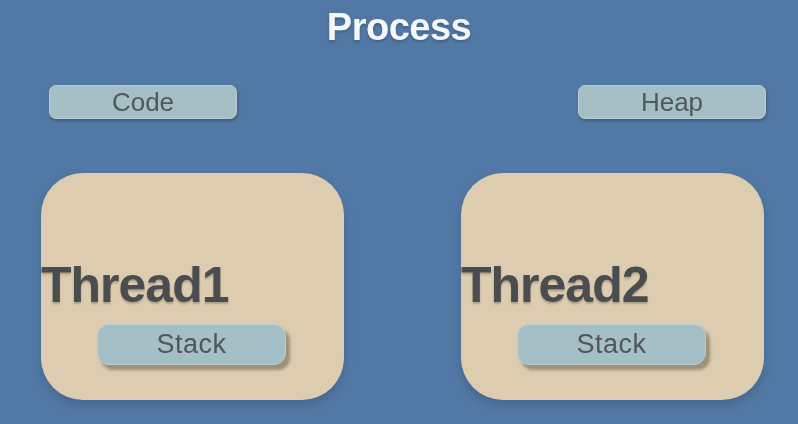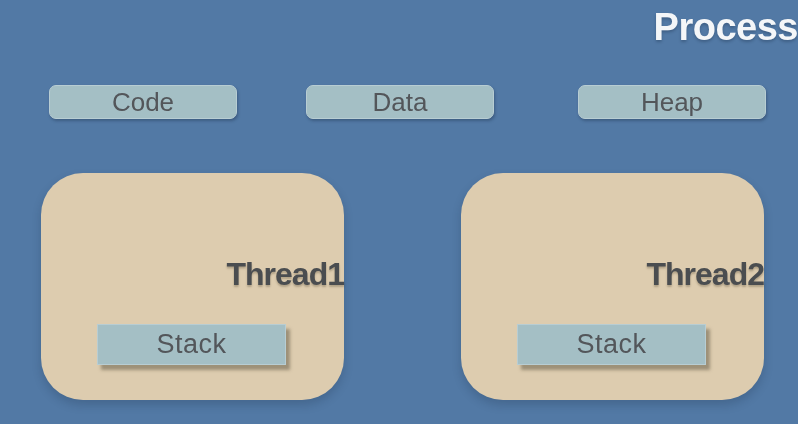--- a/index.html
+++ b/index.html
@@ -15,21 +15,21 @@
   html,body{width:798px;height:424px;overflow:hidden;}
   body{font-family:"Liberation Sans", sans-serif;}
   .stage{
     position:relative;
     width:798px;height:424px;
     background:var(--background);
   }
   .title{
     position:absolute;
     left:0;top:6px;width:798px;
-    text-align:right;
+    text-align:center;
     font-size:38px;
     font-weight:600;
     letter-spacing:-0.5px;
     color:var(--title-text);
     text-shadow:0 2px 3px rgba(20,35,60,0.30);
   }
   .segment{
     position:absolute;
     top:85px;height:34px;width:188px;
     background:var(--segment-fill);
@@ -48,54 +48,51 @@
     top:173px;height:227px;width:303px;
     background:var(--thread-fill);
     border-radius:42px;
     box-shadow:0 5px 10px rgba(22,40,66,0.22);
   }
   .thread-1{left:41px;}
   .thread-2{left:461px;}
   .thread-name{
     position:absolute;
     left:0;top:83px;width:100%;
-    text-align:right;
-    font-size:32px;
+    text-align:left;
+    font-size:50px;
     font-weight:600;
     letter-spacing:-1px;
     color:var(--thread-text);
     text-shadow:0 2px 2px rgba(70,58,40,0.30);
   }
   .stack{
     position:absolute;
     left:56px;top:151px;width:189px;height:41px;
     background:var(--segment-fill);
     border:1px solid var(--segment-border);
-    border-radius:0;
+    border-radius:12px;
     box-shadow:4px 5px 3px rgba(94,85,66,0.50);
     display:flex;align-items:center;justify-content:center;
     font-size:27px;
     letter-spacing:0.5px;
     color:var(--segment-text);
   }
 </style>
 </head>
 <body>
 
 <div class="stage">
 
   <div class="title">Process</div>
 
   <div class="segment segment-code">
     <span>Code</span>
   </div>
 
-  <div class="segment segment-data">
-    <span>Data</span>
-  </div>
 
   <div class="segment segment-heap">
     <span>Heap</span>
   </div>
 
   <div class="thread thread-1">
     <div class="thread-name">Thread1</div>
     <div class="stack">
       <span>Stack</span>
     </div>

